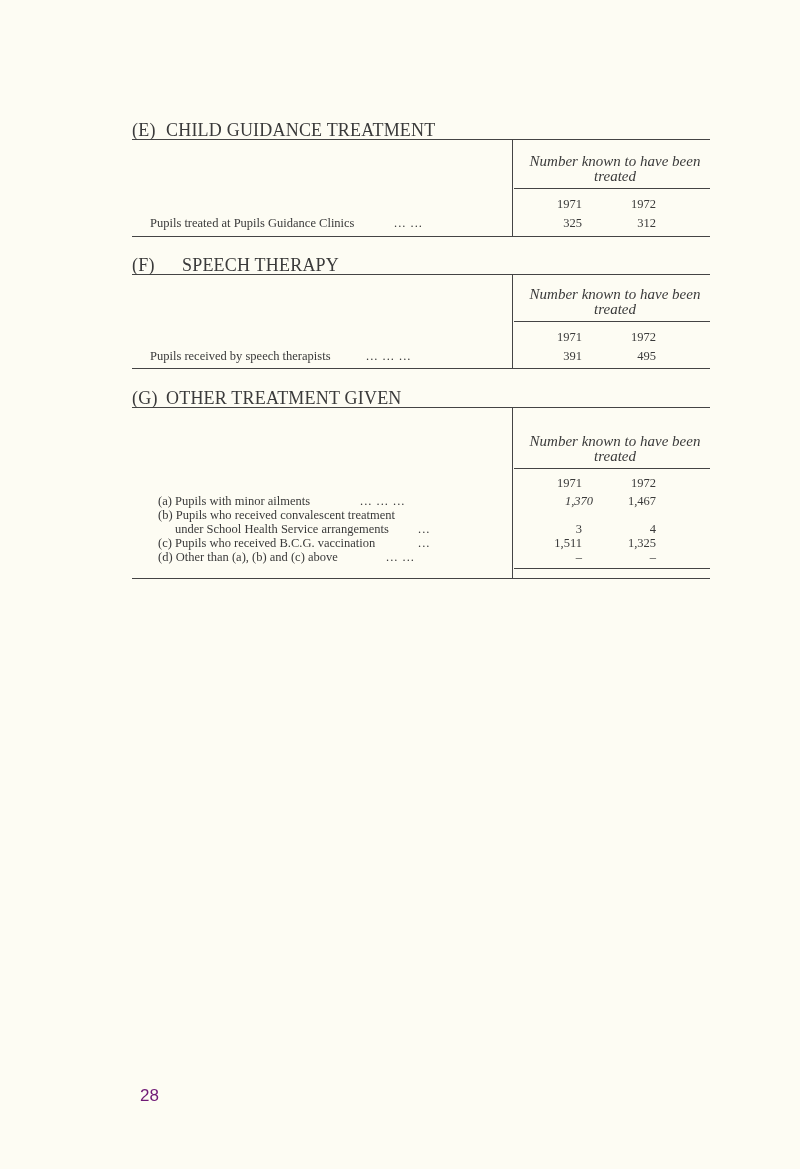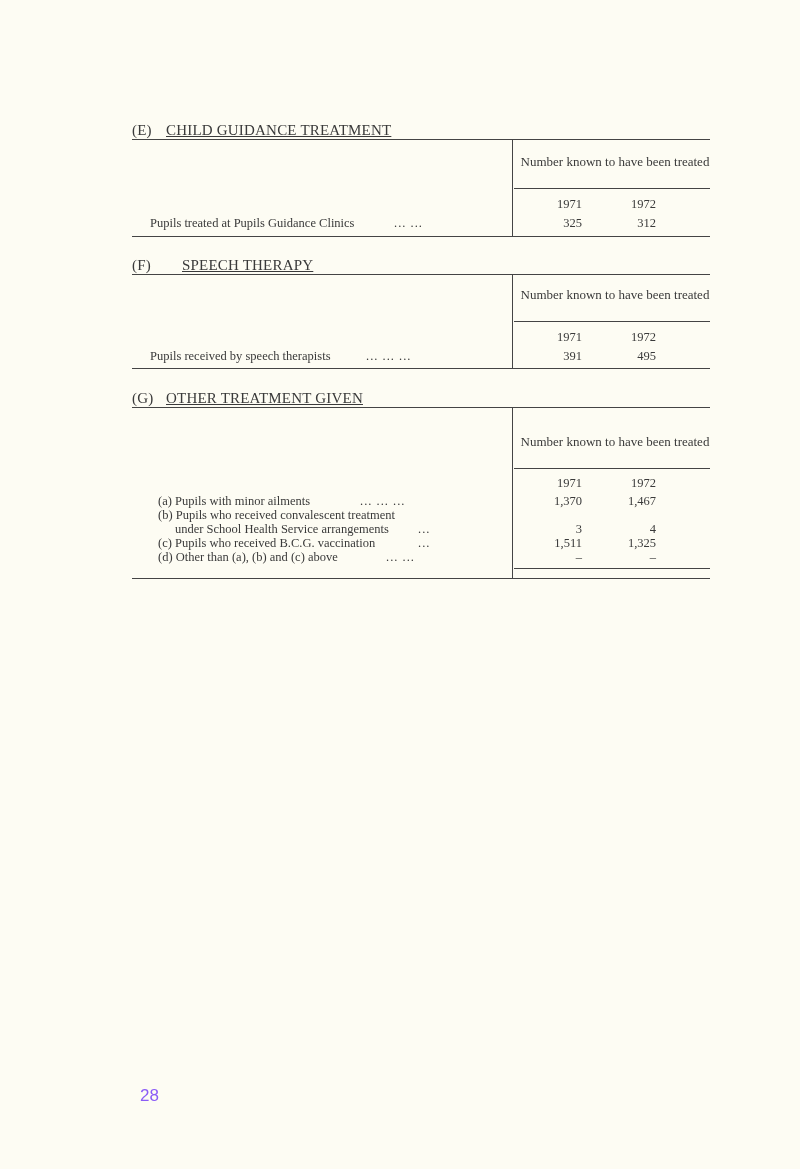--- a/index.html
+++ b/index.html
@@ -6,37 +6,36 @@
   body {
     width: 800px; height: 1169px;
     background: #fdfcf3;
     position: relative;
     font-family: "Liberation Serif", "DejaVu Serif", serif;
     color: #3a3a3a;
     overflow: hidden;
   }
   .section { position: absolute; left: 132px; width: 578px; }
   .sec-title {
-    font-size: 15px; letter-spacing: 0.2px; height: 18px; line-height: 18px;
+    font-size: 18px; letter-spacing: 0.2px; height: 18px; line-height: 18px;
     border-bottom: 1.5px solid #444;
-    text-decoration: underline;
   }
   .sec-title .letter { display: inline-block; width: 34px; }
   .tbl { position: relative; border-bottom: 1.5px solid #444; }
   .vline { position: absolute; left: 380px; top: 0; bottom: 0; border-left: 1.5px solid #444; }
   .hdr {
     position: absolute; left: 382px; right: 0; text-align: center;
-    font-size: 13px; line-height: 15px; padding-left: 6px;
+    font-size: 15px; line-height: 15px; padding-left: 6px; font-style: italic;
   }
   .hline { position: absolute; left: 382px; right: 0; border-top: 1.5px solid #444; }
   .yr, .val { position: absolute; font-size: 12.5px; text-align: right; width: 50px; }
   .lbl { position: absolute; font-size: 12.5px; white-space: nowrap; }
   .dots { position: absolute; font-size: 12.5px; letter-spacing: 1px; }
   .pageno { position: absolute; left: 140px; top: 1086px; font-size: 17px;
-    font-family: "Liberation Sans", "DejaVu Sans", sans-serif; color: #8b5cf6; }
+    font-family: "Liberation Sans", "DejaVu Sans", sans-serif; color: #701a75; }
 </style>
 </head>
 <body>
 
 <div class="section" style="top:121px;">
   <div class="sec-title">
     <span class="letter">(E)</span><span>CHILD GUIDANCE TREATMENT</span>
   </div>
   <div class="tbl" style="height:96px;">
     <div class="vline"></div>
@@ -74,21 +73,21 @@
   </div>
   <div class="tbl" style="height:170px;">
     <div class="vline"></div>
     <div class="hdr" style="top:26px;">Number known to have been treated</div>
     <div class="hline" style="top:60px;"></div>
     <div class="yr" style="left:400px; top:68px;">1971</div>
     <div class="yr" style="left:474px; top:68px;">1972</div>
 
     <div class="lbl" style="left:26px; top:86px;text-align:right;">(a) Pupils with minor ailments</div>
     <div class="dots" style="left:228px; top:86px;">...   ...   ...</div>
-    <div class="val" style="left:400px; top:86px;">1,370</div>
+    <div class="val" style="left:411px; top:86px;font-style:italic;">1,370</div>
     <div class="val" style="left:474px; top:86px;">1,467</div>
 
     <div class="lbl" style="left:26px; top:100px;">(b) Pupils who received convalescent treatment</div>
 
     <div class="lbl" style="left:43px; top:114px;">under School Health Service arrangements</div>
     <div class="dots" style="left:286px; top:114px;">...</div>
     <div class="val" style="left:400px; top:114px;">3</div>
     <div class="val" style="left:474px; top:114px;">4</div>
 
     <div class="lbl" style="left:26px; top:128px;">(c) Pupils who received B.C.G. vaccination</div>

